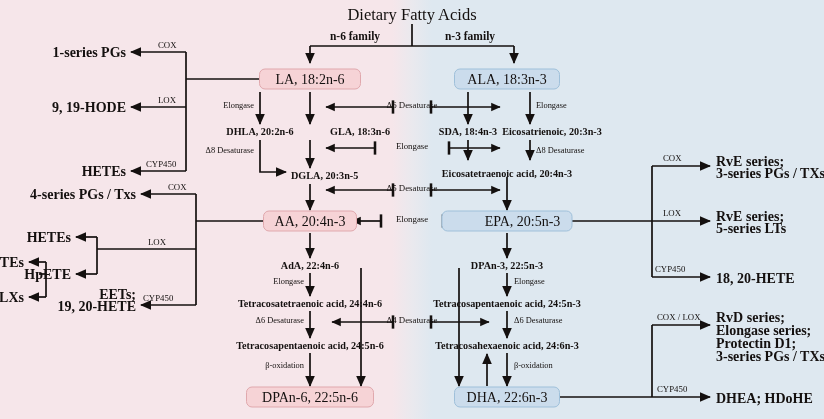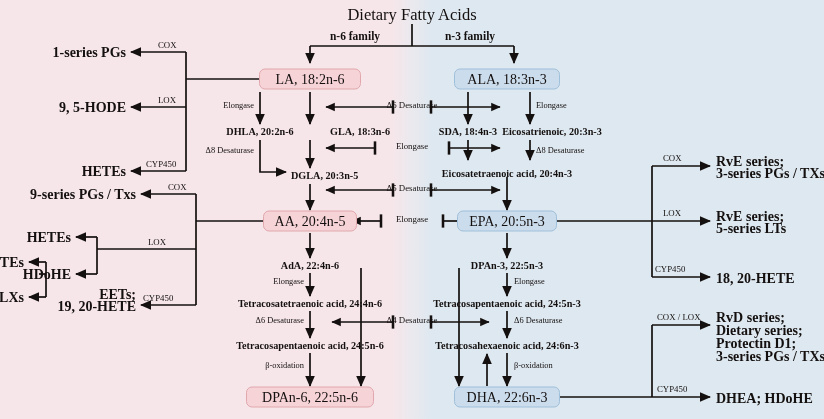--- a/index.html
+++ b/index.html
@@ -161,21 +161,21 @@
       <line x1="431" y1="322" x2="489" y2="322" marker-end="url(#ahs)" marker-start="url(#bar)"></line>
 
     </g>
   </svg>
 
   <div class="lbl title c" style="left:412px;top:6px;">Dietary Fatty Acids</div>
   <div class="lbl family c" style="left:355px;top:30px;">n-6 family</div>
   <div class="lbl family c" style="left:470px;top:30px;">n-3 family</div>
 
   <div class="pill pill-n6" style="left:310px;top:79px;width:100px;height:19px;">LA, 18:2n-6</div>
-  <div class="pill pill-n6" style="left:310px;top:221px;width:92px;height:19px;">AA, 20:4n-5</div>
+  <div class="pill pill-n6" style="left:310px;top:221px;width:92px;height:19px;">AA, 20:4n-3</div>
   <div class="pill pill-n6" style="left:310px;top:397px;width:126px;height:19px;">DPAn-6, 22:5n-6</div>
 
   <div class="lbl met c" style="left:260px;top:126px;">DHLA, 20:2n-6</div>
   <div class="lbl met c" style="left:312px;top:126px;margin-left:48px;">GLA, 18:3n-6</div>
   <div class="lbl met" style="left:291px;top:170px;">DGLA, 20:3n-5</div>
   <div class="lbl met c" style="left:310px;top:260px;">AdA, 22:4n-6</div>
   <div class="lbl met c" style="left:310px;top:298px;">Tetracosatetraenoic acid, 24:4n-6</div>
   <div class="lbl met c" style="left:310px;top:340px;">Tetracosapentaenoic acid, 24:5n-6</div>
 
   <div class="lbl enz r" style="left:254px;top:101px;">Elongase</div>
@@ -185,32 +185,32 @@
   <div class="lbl enz r" style="left:304px;top:361px;">β-oxidation</div>
 
   <div class="lbl enzb" style="left:158px;top:41px;">COX</div>
   <div class="lbl enzb" style="left:158px;top:96px;">LOX</div>
   <div class="lbl enzb" style="left:146px;top:160px;">CYP450</div>
   <div class="lbl enzb" style="left:168px;top:183px;">COX</div>
   <div class="lbl enzb" style="left:148px;top:238px;">LOX</div>
   <div class="lbl enzb" style="left:143px;top:294px;">CYP450</div>
 
   <div class="lbl prod r" style="left:126px;top:45px;">1-series PGs</div>
-  <div class="lbl prod r" style="left:126px;top:100px;">9, 5-HODE</div>
+  <div class="lbl prod r" style="left:126px;top:100px;">9, 19-HODE</div>
   <div class="lbl prod r" style="left:126px;top:164px;">HETEs</div>
-  <div class="lbl prod r" style="left:136px;top:187px;">9-series PGs / Txs</div>
+  <div class="lbl prod r" style="left:136px;top:187px;">4-series PGs / Txs</div>
   <div class="lbl prod r" style="left:71px;top:230px;">HETEs</div>
-  <div class="lbl prod r" style="left:71px;top:267px;">HDoHE</div>
+  <div class="lbl prod r" style="left:71px;top:267px;">HpETE</div>
   <div class="lbl prod r" style="left:24px;top:255px;">HETEs</div>
   <div class="lbl prod r" style="left:24px;top:290px;">LTs; LXs</div>
   <div class="lbl prod r" style="left:136px;top:287px;">EETs;</div>
   <div class="lbl prod r" style="left:136px;top:299px;">19, 20-HETE</div>
 
   <div class="pill pill-n3" style="left:507px;top:79px;width:104px;height:19px;">ALA, 18:3n-3</div>
-  <div class="pill pill-n3" style="left:507px;top:221px;width:98px;height:19px;">EPA, 20:5n-3</div>
+  <div class="pill pill-n3" style="left:507px;top:221px;width:98px;height:19px;padding-left:31px;">EPA, 20:5n-3</div>
   <div class="pill pill-n3" style="left:507px;top:397px;width:104px;height:19px;">DHA, 22:6n-3</div>
 
   <div class="lbl met c" style="left:468px;top:126px;">SDA, 18:4n-3</div>
   <div class="lbl met c" style="left:552px;top:126px;text-align:right;">Eicosatrienoic, 20:3n-3</div>
   <div class="lbl met c" style="left:507px;top:168px;">Eicosatetraenoic acid, 20:4n-3</div>
   <div class="lbl met c" style="left:507px;top:260px;">DPAn-3, 22:5n-3</div>
   <div class="lbl met c" style="left:507px;top:298px;">Tetracosapentaenoic acid, 24:5n-3</div>
   <div class="lbl met c" style="left:507px;top:340px;">Tetracosahexaenoic acid, 24:6n-3</div>
 
   <div class="lbl enz" style="left:536px;top:101px;">Elongase</div>
@@ -230,18 +230,18 @@
   <div class="lbl enzb" style="left:655px;top:265px;">CYP450</div>
   <div class="lbl enzb" style="left:657px;top:313px;">COX / LOX</div>
   <div class="lbl enzb" style="left:657px;top:385px;">CYP450</div>
 
   <div class="lbl prod" style="left:716px;top:154px;">RvE series;</div>
   <div class="lbl prod" style="left:716px;top:166px;">3-series PGs / TXs</div>
   <div class="lbl prod" style="left:716px;top:209px;">RvE series;</div>
   <div class="lbl prod" style="left:716px;top:221px;">5-series LTs</div>
   <div class="lbl prod" style="left:716px;top:271px;">18, 20-HETE</div>
   <div class="lbl prod" style="left:716px;top:310px;">RvD series;</div>
-  <div class="lbl prod" style="left:716px;top:323px;">Dietary series;</div>
+  <div class="lbl prod" style="left:716px;top:323px;">Elongase series;</div>
   <div class="lbl prod" style="left:716px;top:336px;">Protectin D1;</div>
   <div class="lbl prod" style="left:716px;top:349px;">3-series PGs / TXs</div>
   <div class="lbl prod" style="left:716px;top:391px;">DHEA; HDoHE</div>
 
 </div>
 
 </body></html>

